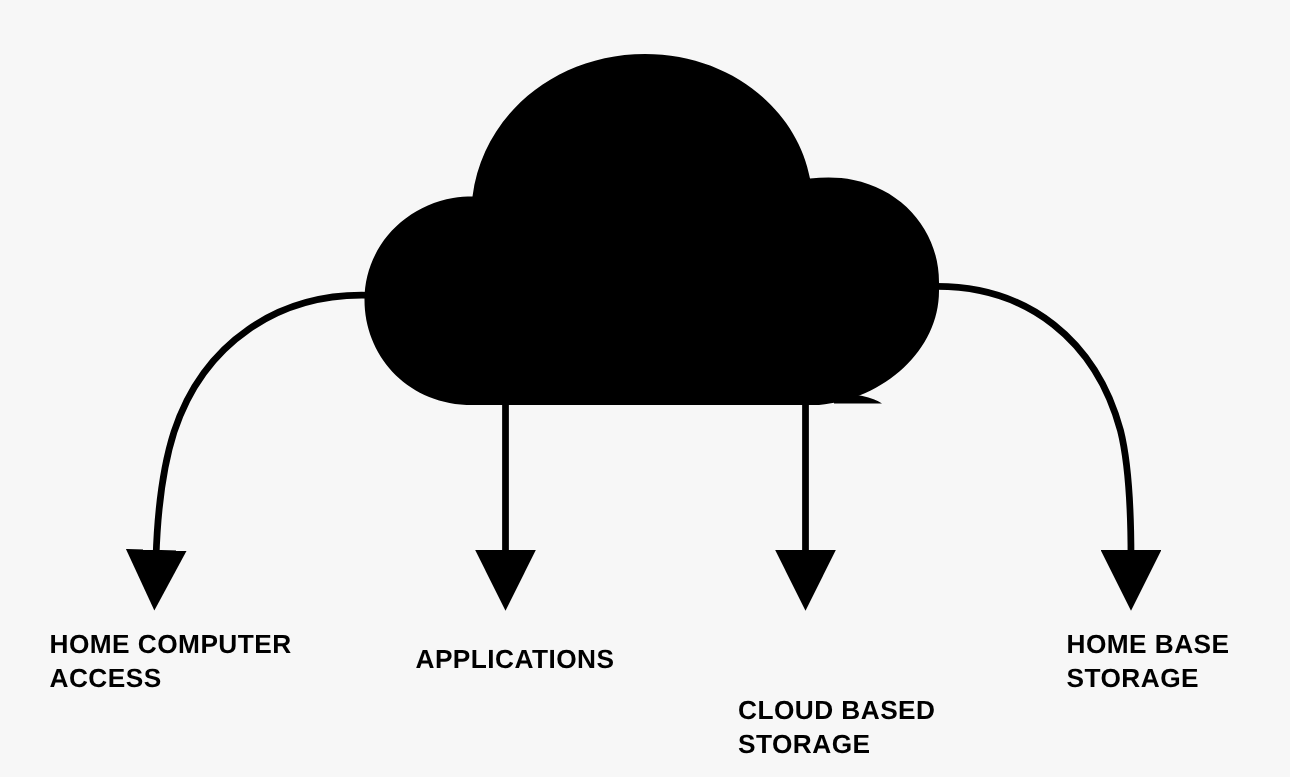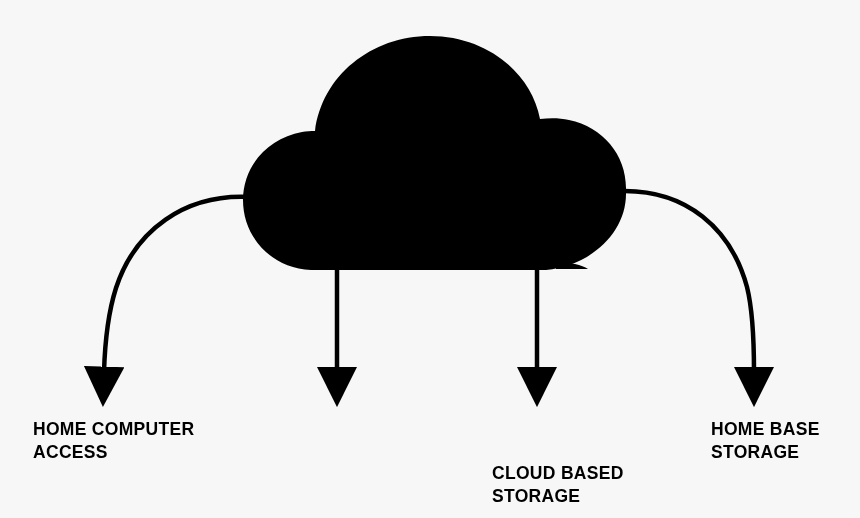--- a/index.html
+++ b/index.html
@@ -78,20 +78,21 @@
     <path d="M 337 268 L 337 372" fill="none" stroke="#000000" stroke-width="4.5" marker-end="url(#arrowhead)"></path>
 
     <path d="M 537 268 L 537 372" fill="none" stroke="#000000" stroke-width="4.5" marker-end="url(#arrowhead)"></path>
 
     <path d="M 622 191 C 686 190 731 228 747 287 C 753 311 754 341 754 372" fill="none" stroke="#000000" stroke-width="4.5" marker-end="url(#arrowhead)"></path>
   </svg>
 
   <div class="label" id="label-0">HOME COMPUTER
 ACCESS</div>
 
+  <div class="label" id="label-1">APPLICATIONS</div>
 
   <div class="label" id="label-2">CLOUD BASED
 STORAGE</div>
 
   <div class="label" id="label-3">HOME BASE
 STORAGE</div>
 
 </div>
 
 </body></html>

